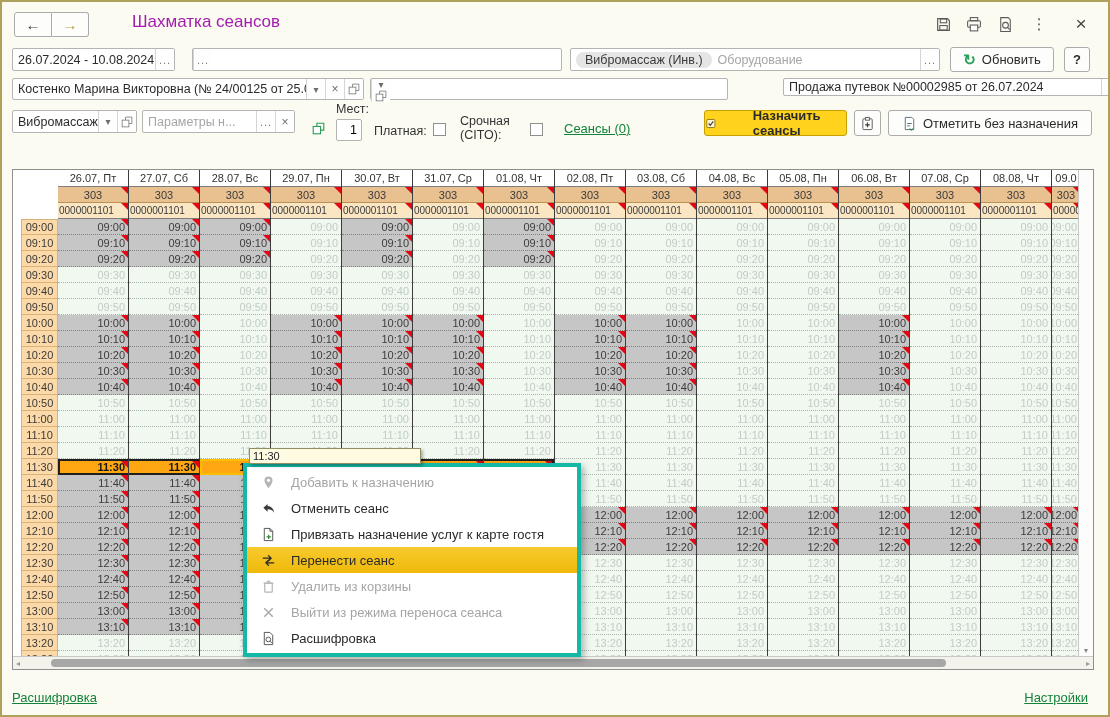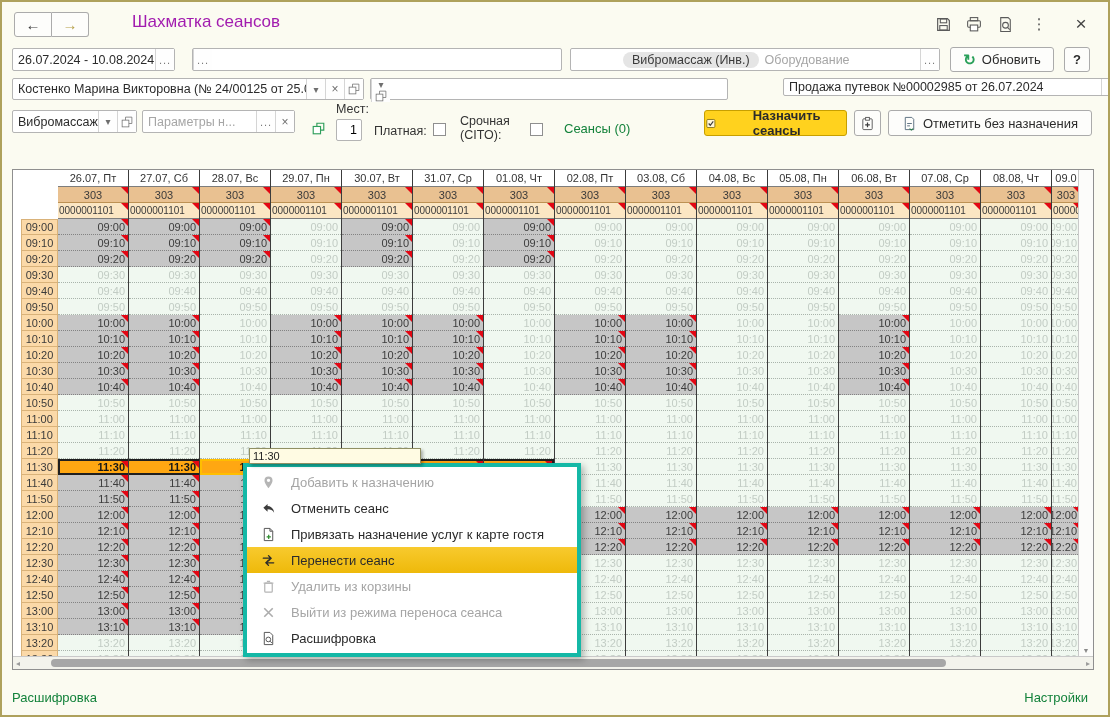--- a/index.html
+++ b/index.html
@@ -19,21 +19,21 @@
   .field{display:flex;align-items:stretch;background:#FFFFFF;border:1px solid #B4B4B4;border-radius:2px;font-size:12.5px;color:#2B2B2B;box-sizing:border-box;}
   .field .txt{flex:1;display:flex;align-items:center;padding:0 5px;white-space:nowrap;overflow:hidden;}
   .field .seg{flex:none;width:18px;border-left:1px solid #D5D5D5;display:flex;align-items:center;justify-content:center;color:#6E6E6E;font-size:10px;background:#FEFEFE;}
   .field .seg.more{font-size:11px;letter-spacing:1px;color:#7A7A7A;}
   .placeholder{color:#A6A6A6;}
   .tag-pill{background:#E5E5E5;border-radius:9px;padding:1px 9px;margin-right:6px;white-space:nowrap;color:#3A3A3A;}
   .btn{display:flex;align-items:center;justify-content:center;background:#FDFDFB;border:1px solid #ABABAB;border-radius:3px;font-size:13px;color:#2B2B2B;box-sizing:border-box;gap:6px;}
   .btn-yellow{background:#FFD21E;border:1px solid #C79F00;font-weight:bold;gap:36px;}
   .label{font-size:12.5px;color:#333;}
   .checkbox{width:13px;height:13px;background:#fff;border:1px solid #8F8F8F;box-sizing:border-box;}
-  .green-link{font-size:13px;color:#13823B;cursor:pointer;}
+  .green-link{font-size:13px;color:#13823B;text-decoration:underline;cursor:pointer;}
   .seats-input{width:26px;height:22px;border:1px solid #B4B4B4;border-radius:2px;font-size:12.5px;text-align:right;padding:0 4px;box-sizing:border-box;font-family:"Liberation Sans",sans-serif;}
   
   .grid{left:10px;top:167px;width:1082px;height:501px;background:#FFFFFF;border:1px solid #8F8F8F;box-sizing:border-box;overflow:hidden;}
   .grid-inner{position:absolute;left:0;top:0;right:15px;bottom:13px;overflow:hidden;display:flex;}
   .time-gutter{width:45px;flex:none;padding-top:49px;box-sizing:border-box;background:#FFFFFF;}
   .time-cell{height:16px;box-sizing:border-box;margin-left:8px;background:#FBD9A8;border:1px solid #D9B279;border-top:none;font-size:11px;color:#3A3A3A;display:flex;align-items:center;justify-content:center;}
   .time-cell.first{border-top:1px solid #D9B279;}
   .day-col{width:71px;flex:none;border-right:1px solid #3C3C3C;box-sizing:border-box;}
   .day-col:last-child{width:29px;overflow:hidden;}
   .hdr-date{height:17px;background:#FFFFFF;border-bottom:1px solid #7D7D7D;font-size:11px;color:#333;display:flex;align-items:center;justify-content:center;white-space:nowrap;overflow:hidden;position:relative;box-sizing:border-box;}
@@ -109,21 +109,21 @@
     <div class="txt">26.07.2024 - 10.08.2024</div>
     <div class="seg more">
         <span>...</span>
       </div>
   </div>
   <div class="abs field" style="left:190px;top:46px;width:370px;height:23px;">
     <div class="seg more">
         <span>...</span>
       </div>
   </div>
-  <div class="abs field" style="left:568px;top:46px;width:370px;height:23px;padding-left:47px;">
+  <div class="abs field" style="left:568px;top:46px;width:370px;height:23px;">
     <div class="txt">
       <span class="tag-pill">Вибромассаж (Инв.)</span>
       <span class="placeholder">Оборудование</span>
     </div>
     <div class="seg more">
         <span>...</span>
       </div>
   </div>
   <div class="abs btn" style="left:948px;top:45px;width:104px;height:25px;">
     <span style="color:#2AA05A;font-size:15px;font-weight:bold;">↻</span>

